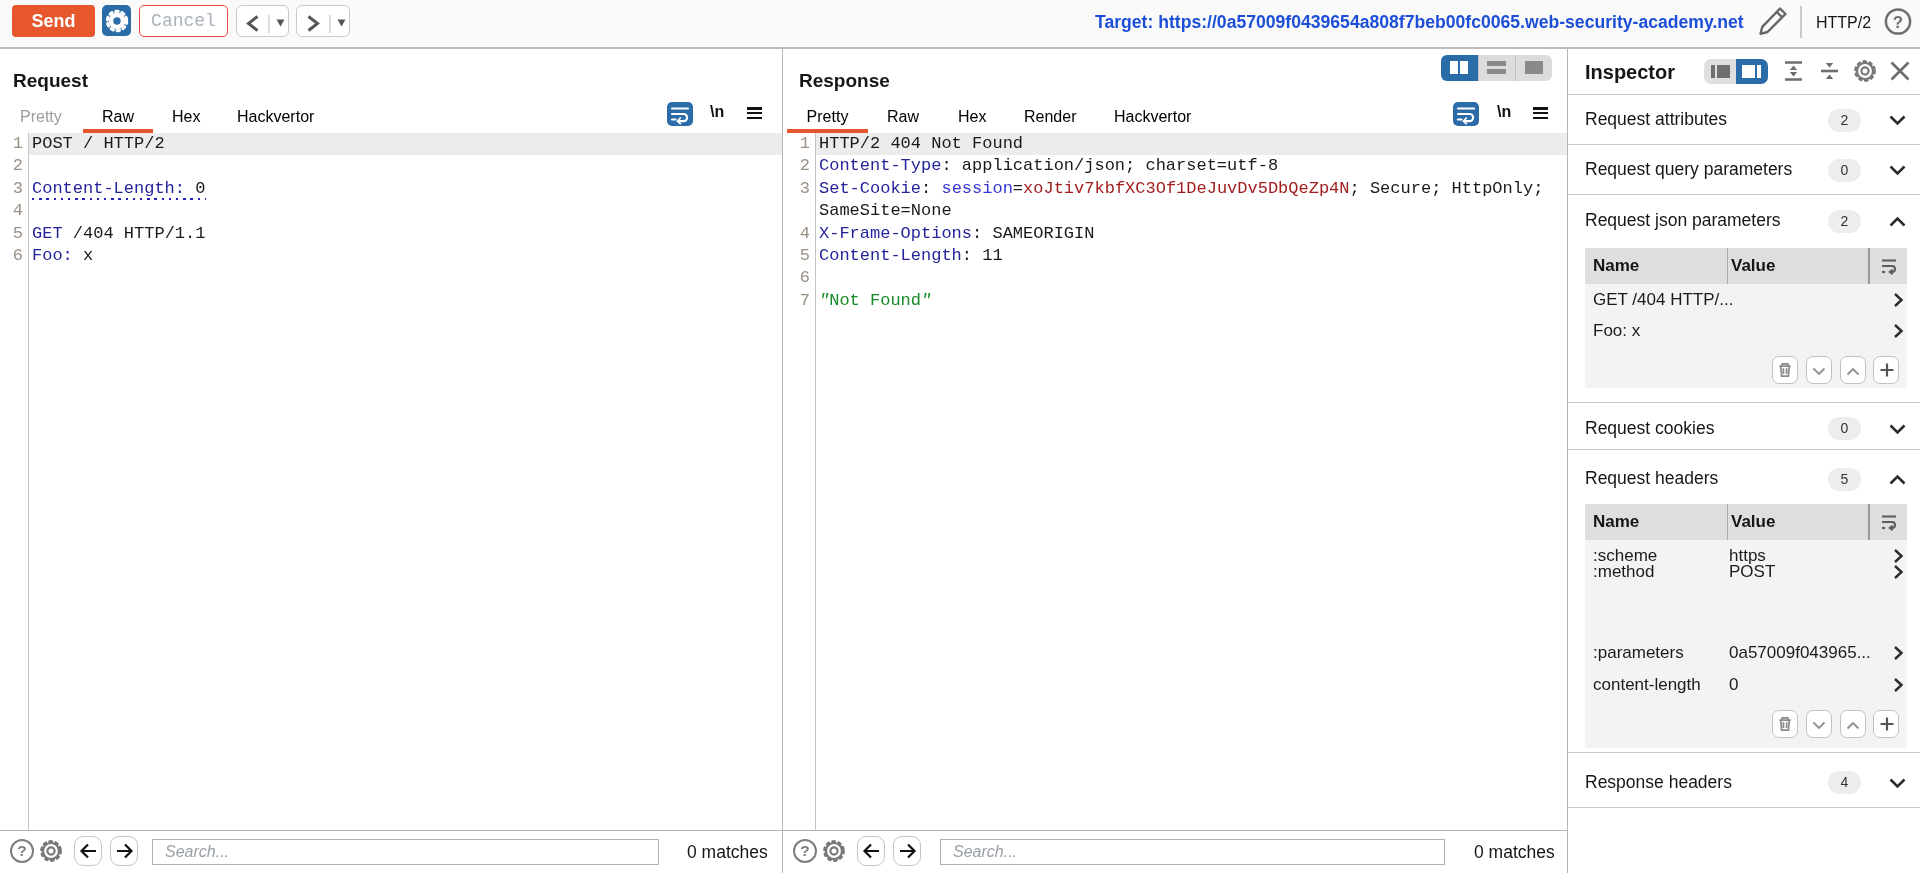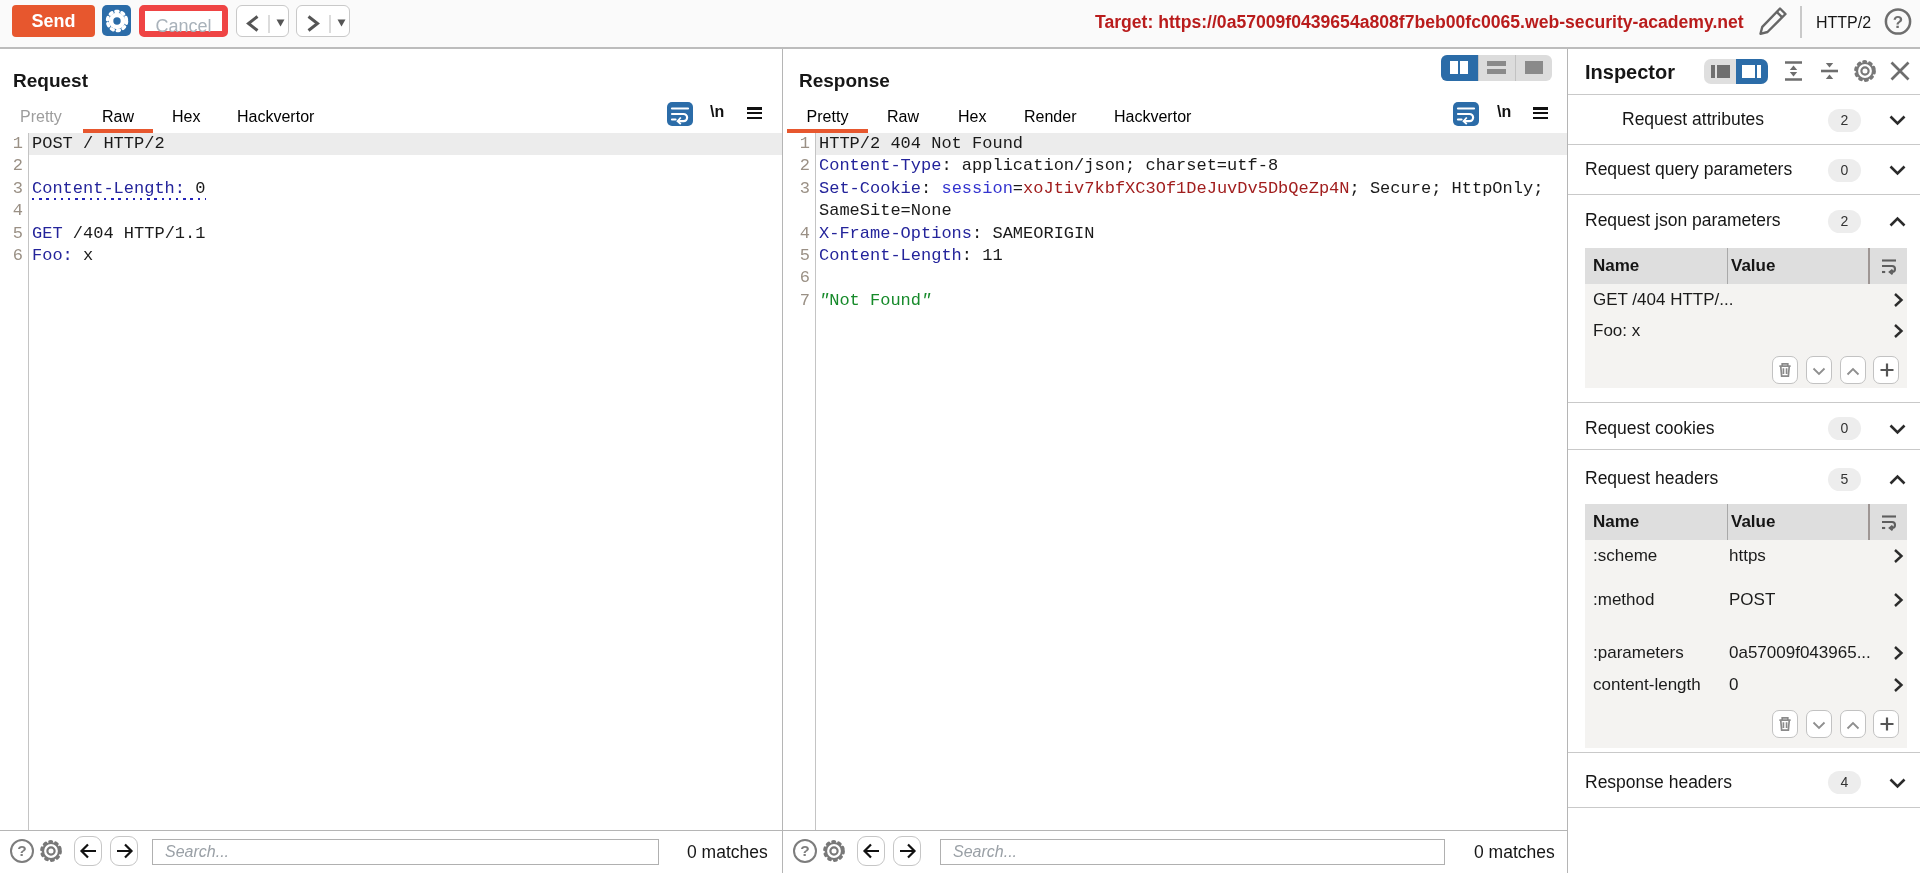--- a/index.html
+++ b/index.html
@@ -7,26 +7,26 @@
   font-family:"Liberation Sans", sans-serif; }
 .abs { position:absolute; }
 #toolbar { position:absolute; left:0; top:0; width:1920px; height:47px;
   background:#fafafa; }
 #btn-send { position:absolute; left:12px; top:5px; width:83px; height:32px;
   background:#e7572e; border-radius:4px; color:#fff; font-weight:bold;
   font-size:18px; text-align:center; line-height:32px; }
 #btn-gear { position:absolute; left:102px; top:5px; width:29px; height:31px;
   background:#2b6ca8; border-radius:5px; }
 #btn-cancel { position:absolute; left:139px; top:5px; width:89px; height:32px;
-  background:#fff; border:6px solid #ef4444; border-radius:5px; color:#a9b2ba;
-  font-size:18px; text-align:center; line-height:30px; }
+  background:#fff; border:1px solid #ef4444; border-radius:5px; color:#a9b2ba;
+  font-size:18px; text-align:center; line-height:30px;font-family:Liberation Mono, monospace; }
 .navbtn { position:absolute; top:5px; height:32px; background:#fff;
   border:1px solid #c9c9c9; border-radius:6px; }
 #tgt { position:absolute; top:0; height:45px; left:1095px; line-height:45px;
-  font-size:17.6px; font-weight:bold; color:#b91c1c; }
+  font-size:17.6px; font-weight:bold; color:#1d4ed8; }
 #httpver { position:absolute; top:0; left:1816px; height:45px; line-height:45px;
   font-size:16px; color:#161616; }
 .panel { position:absolute; top:47px; bottom:0; background:#fff; }
 #req-panel { left:0; width:783px; border-right:1px solid #b5b5b5; }
 #resp-panel { left:783px; width:785px; border-right:1px solid #b5b5b5; }
 #inspector { left:1568px; width:352px; }
 .ptitle { position:absolute; left:13px; top:23px; font-size:19px;
   font-weight:bold; color:#161616; }
 .tab { position:absolute; top:0; height:30.5px; line-height:29px; border-bottom:4px solid transparent; }
 .tab.dis { color:#9d9d9d; }
@@ -272,21 +272,21 @@
     <path d="M9.5 13.5 L13.2 18 H5.8 Z" fill="#6e6e6e"></path>
   </svg>
   <svg class="abs" style="left:283px; top:10px;" width="28" height="28" viewBox="0 0 28 28">
       <use href="#gearD"></use>
     </svg>
   <svg class="abs" style="left:322px; top:14px;" width="20" height="20" viewBox="0 0 20 20">
     <path d="M1.5 1.5 L18.5 18.5 M18.5 1.5 L1.5 18.5" stroke="#6e6e6e" stroke-width="2.7"></path>
   </svg>
 
   <div class="isec" style="top:46.5px; height:51px;">
-    <div class="isec-title" style="top:14px;margin-left:37px;">Request attributes</div>
+    <div class="isec-title" style="top:14px;">Request attributes</div>
     <div class="badge" style="left:260px; top:14px;">2</div>
     <svg class="abs" style="left:321px; top:20px;" width="17" height="11" viewBox="0 0 17 11">
         <path d="M1.5 1.5 L8.5 8.5 L15.5 1.5" fill="none" stroke="#2b2b2b" stroke-width="2.6"></path>
       </svg>
   </div>
   <div class="isec" style="top:97.4px; height:50px;">
     <div class="isec-title" style="top:14px;">Request query parameters</div>
     <div class="badge" style="left:260px; top:14px;">0</div>
     <svg class="abs" style="left:321px; top:20px;" width="17" height="11" viewBox="0 0 17 11">
         <path d="M1.5 1.5 L8.5 8.5 L15.5 1.5" fill="none" stroke="#2b2b2b" stroke-width="2.6"></path>
@@ -361,21 +361,21 @@
             <use href="#wrapD"></use>
           </svg>
       </div>
       <div class="itrow" style="top:36px; height:32.2px; line-height:32.2px;">
         <div class="abs" style="left:8px;">:scheme</div>
           <div class="abs" style="left:144px;">https</div>
         <svg class="abs" style="left:308px; top:9px;" width="11" height="14" viewBox="0 0 11 14">
             <use href="#chevR"></use>
           </svg>
       </div>
-      <div class="itrow" style="top:80px; height:32.2px; line-height:32.2px;text-align:center;">
+      <div class="itrow" style="top:52px; height:32.2px; line-height:32.2px;text-align:center;">
         <div class="abs" style="left:8px;">:method</div>
           <div class="abs" style="left:144px;">POST</div>
         <svg class="abs" style="left:308px; top:9px;" width="11" height="14" viewBox="0 0 11 14">
             <use href="#chevR"></use>
           </svg>
       </div>
       <div class="itrow" style="top:132.6px; height:32.2px; line-height:32.2px;">
         <div class="abs" style="left:8px;">:parameters</div>
           <div class="abs" style="left:144px;">0a57009f043965...</div>
         <svg class="abs" style="left:308px; top:9px;" width="11" height="14" viewBox="0 0 11 14">

